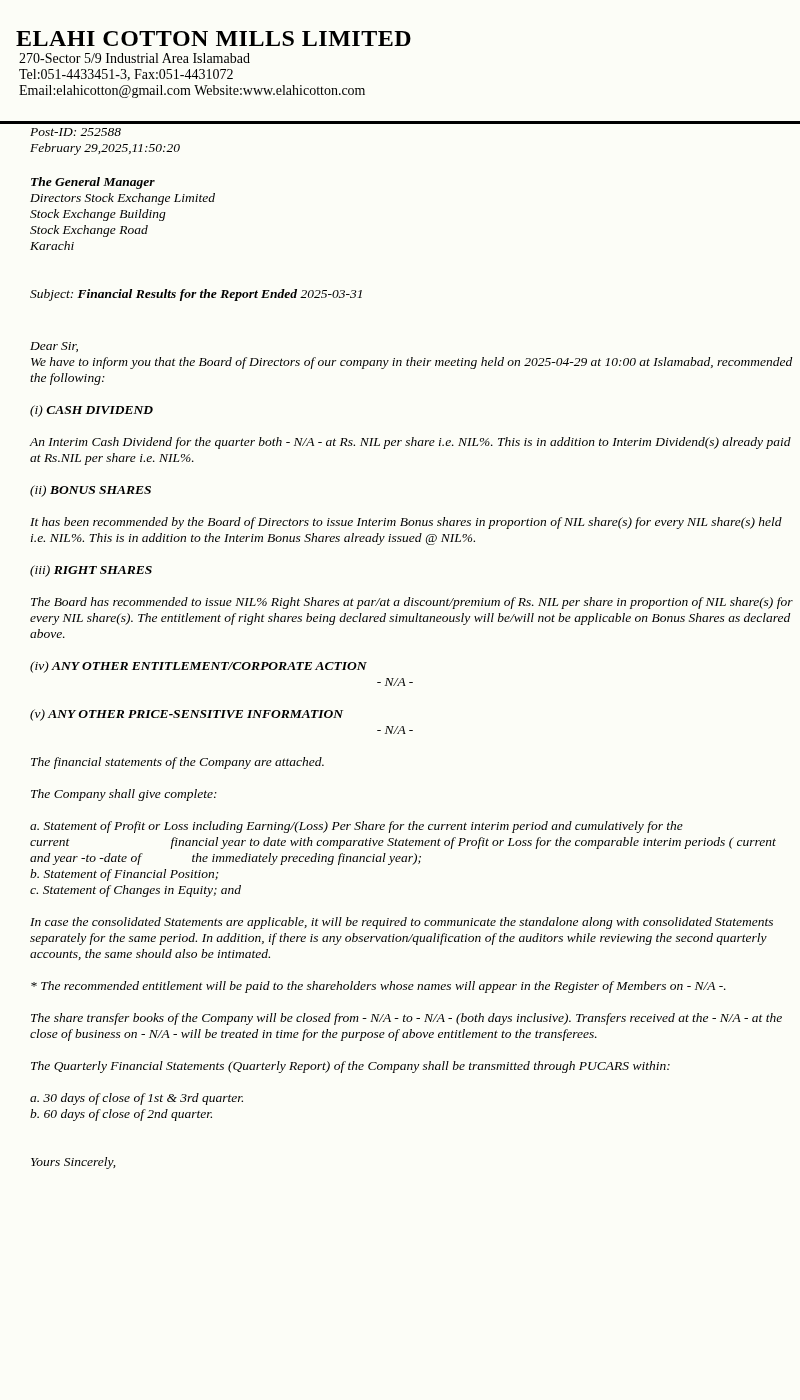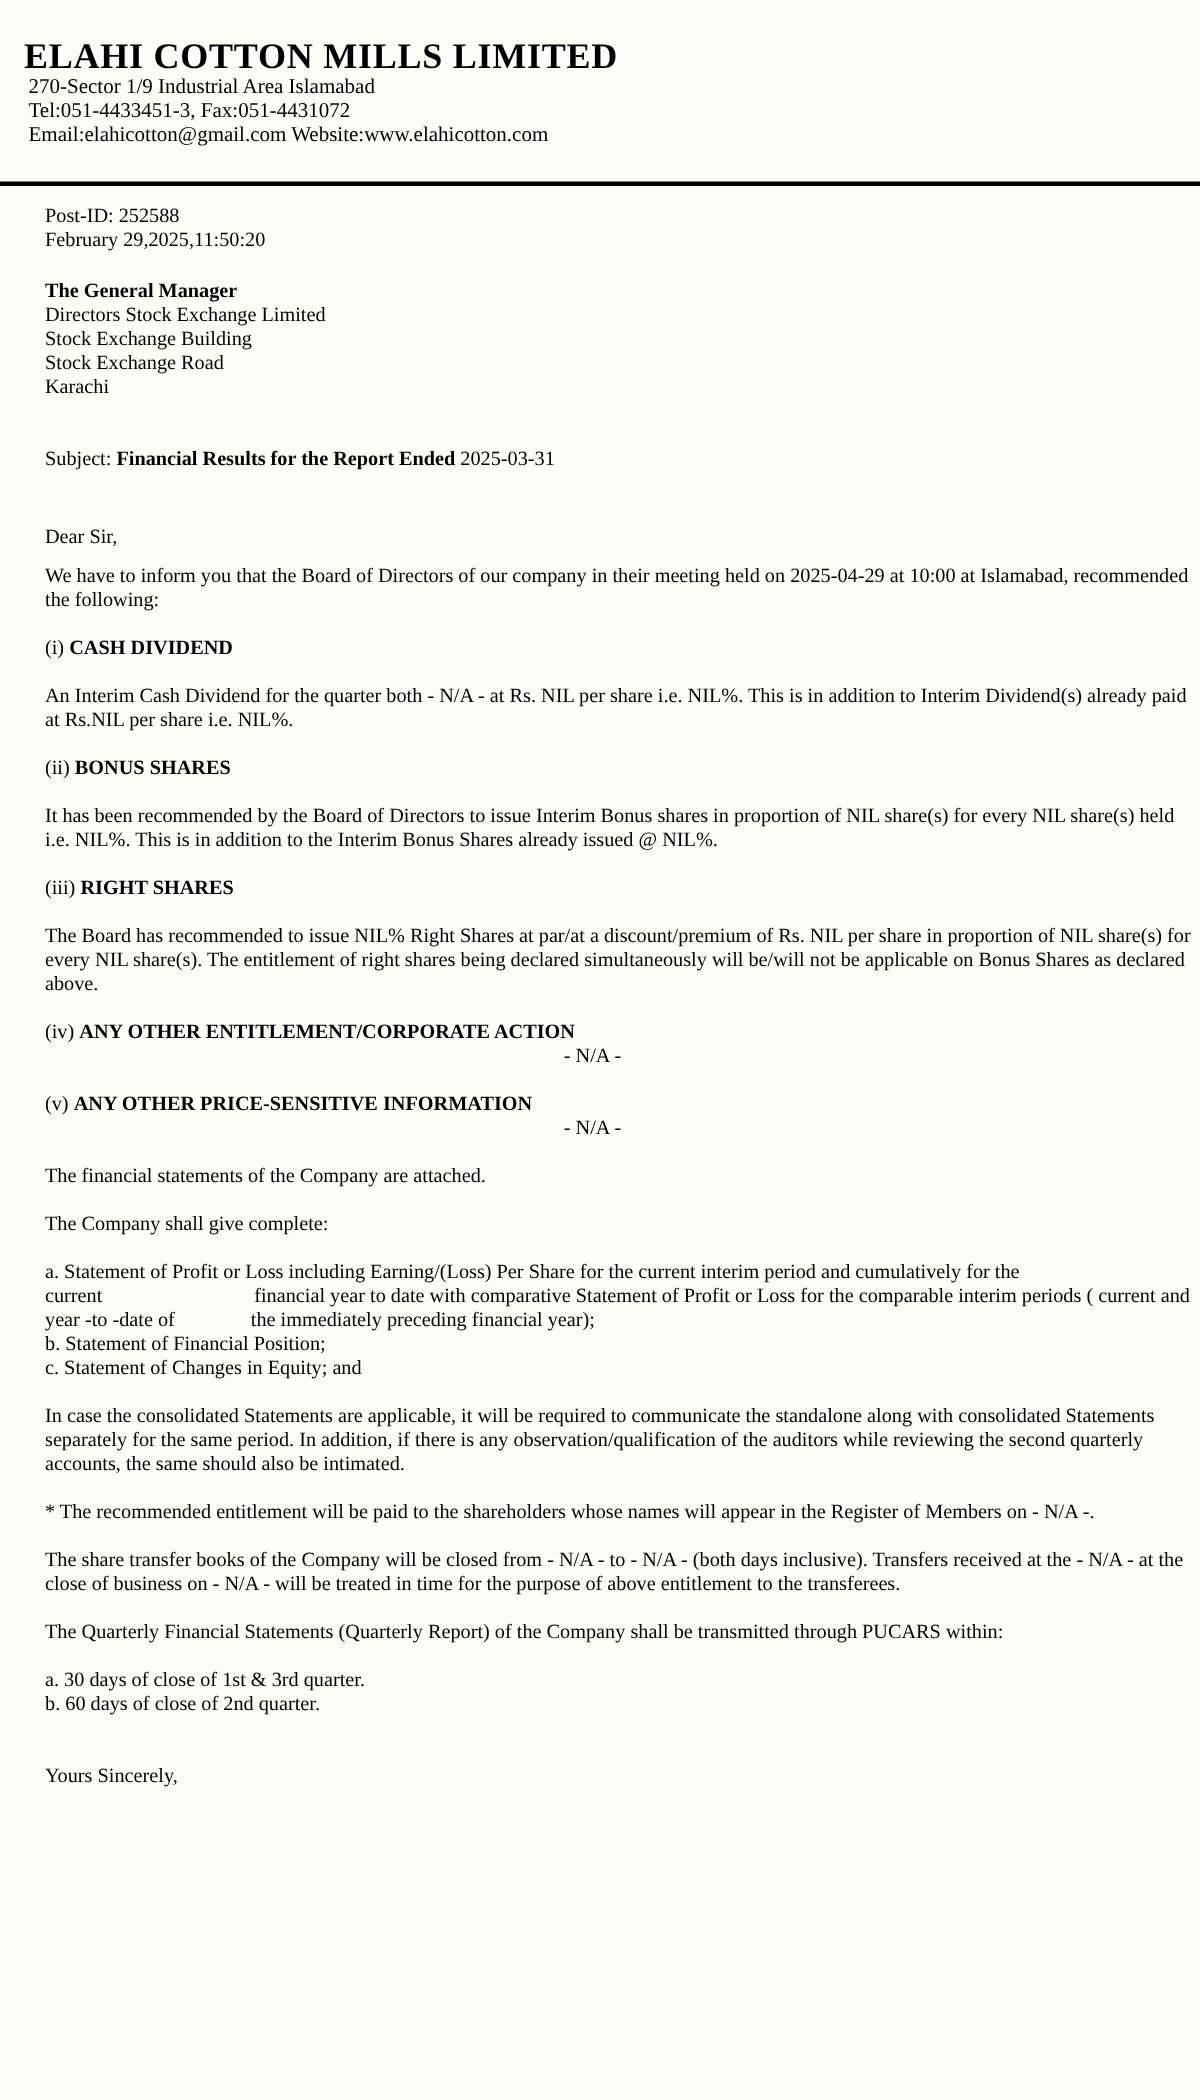--- a/index.html
+++ b/index.html
@@ -19,41 +19,42 @@
     font-weight: bold;
     margin: 0;
     letter-spacing: 0.5px;
     white-space: nowrap;
   }
   .letterhead-lines { padding-left: 3px; font-size: 14px; line-height: 16px; }
   .divider { height: 3px; background: #000; margin-top: 22px; }
 
   
   .content {
-    padding: 12px 3px 0 30px;   
+    padding: 0 3px 0 30px;   
     font-size: 13.5px;
     line-height: 16px;
+    font-style: italic;
   }
   .block { margin: 0; }
   .mt16 { margin-top: 16px; }
   .mt18 { margin-top: 18px; }
   .mt32 { margin-top: 32px; }
   .mt36 { margin-top: 36px; }
-  .mt10 { margin-top: 10px; }
+  .mt10 { margin-top: 0; }
   .bold { font-weight: bold; }
   .na-line { width: 730px; text-align: center; }
   p, div { margin: 0; }
 </style>
 </head>
 <body>
 
 <div class="letterhead">
   <h1 class="company-name">ELAHI COTTON MILLS LIMITED</h1>
   <div class="letterhead-lines">
-    <div>270-Sector 1/9 Industrial Area Islamabad</div>
+    <div>270-Sector 5/9 Industrial Area Islamabad</div>
     <div>Tel:051-4433451-3,  Fax:051-4431072</div>
     <div>Email:elahicotton@gmail.com Website:www.elahicotton.com</div>
   </div>
 </div>
 <div class="divider"></div>
 
 <div class="content">
 
   <div class="block">
     <div>Post-ID: 252588</div>

